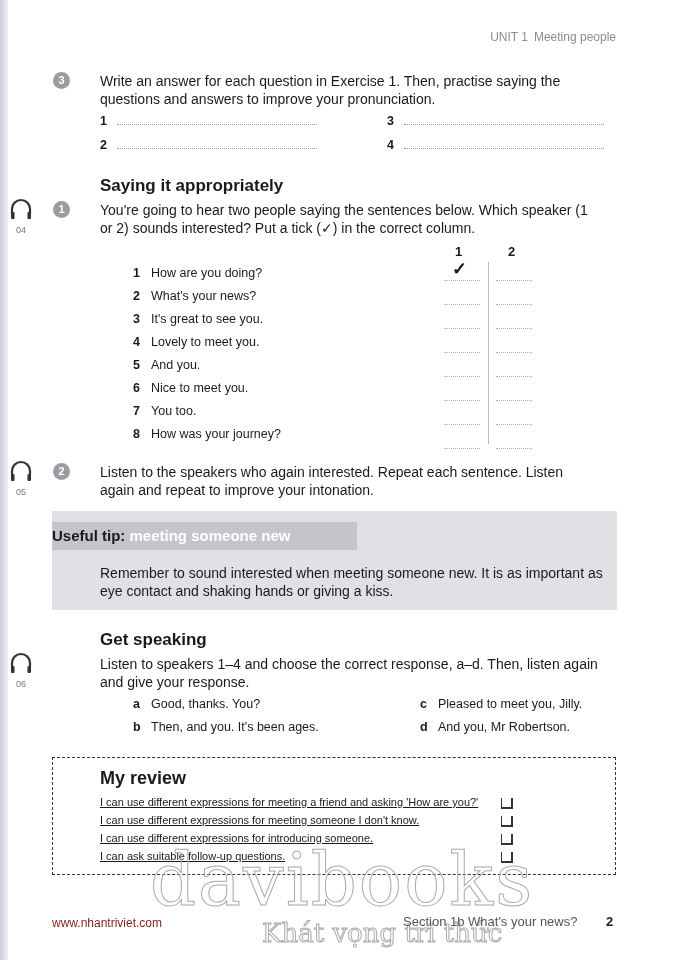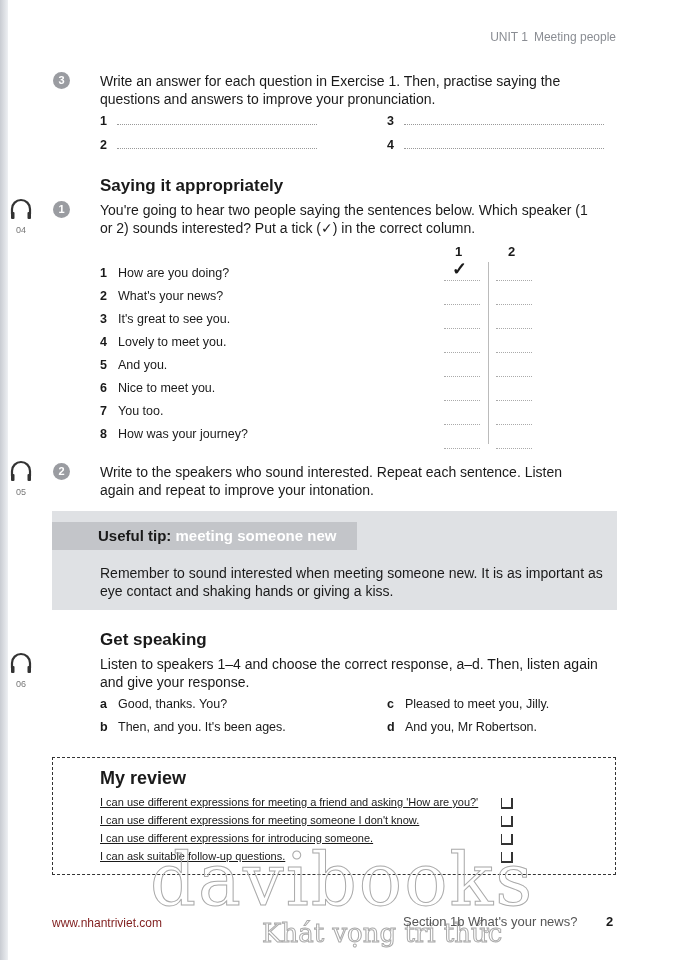--- a/index.html
+++ b/index.html
@@ -8,25 +8,25 @@
   .abs{position:absolute;}
   .unit{right:84px;top:30px;font-size:12px;color:#8a8d93;}
   .unit span{margin-left:6px;}
   .circ{width:17px;height:17px;border-radius:50%;background:#9a9ca1;color:#fff;font-size:11px;font-weight:bold;text-align:center;line-height:17px;}
   .p{font-size:14px;line-height:18px;width:500px;}
   .lines{font-size:12.5px;font-weight:bold;}
   .dots{display:inline-block;width:200px;border-bottom:1px dotted #999;margin-left:10px;height:10px;}
   h2{margin:0;font-size:17px;font-weight:bold;}
   .hp{width:26px;text-align:center;}
   .hp .num{font-size:9px;color:#777;display:block;margin-top:1px;}
-  .row{font-size:12.5px;height:23px;}
+  .row{font-size:12.5px;height:23px;margin-left:33px;}
   .row b{display:inline-block;width:18px;}
   .col{width:36px;border-bottom:1px dotted #aaa;height:10px;}
   .tip{left:52px;top:511px;width:565px;height:99px;background:#dfe1e4;}
-  .tiphead{left:52px;top:522px;width:305px;height:28px;background:#c3c5c9;font-size:15px;font-weight:bold;line-height:28px;padding-left:46px;box-sizing:border-box;}
+  .tiphead{left:52px;top:522px;width:305px;height:28px;background:#c3c5c9;font-size:15px;font-weight:bold;line-height:28px;box-sizing:border-box;}
   .tiphead .w{color:#fff;}
   .review{left:52px;top:757px;width:564px;height:118px;border:1px dashed #333;box-sizing:border-box;}
   .rv{font-size:11px;height:18px;text-decoration:underline;}
   .cb{width:9px;height:9px;border:1px solid #333;border-width:0 2px 2px 1px;}
   .wm{font-family:"DejaVu Serif",serif;color:transparent;-webkit-text-stroke:1px #aaa;}
 </style>
 </head>
 <body>
 
 <div class="spine"></div>
@@ -88,21 +88,21 @@
 
 <div class="abs hp" style="left:8px;top:460px">
   <svg width="24" height="22" viewBox="0 0 24 22">
       <path d="M3 16 V11 A9 9 0 0 1 21 11 V16" fill="none" stroke="#333" stroke-width="2.2"></path>
       <rect x="2" y="14" width="3.5" height="7" rx="1" fill="#333"></rect>
       <rect x="18.5" y="14" width="3.5" height="7" rx="1" fill="#333"></rect>
     </svg>
   <span class="num">05</span>
 </div>
 <div class="abs circ" style="left:53px;top:463px">2</div>
-<div class="abs p" style="left:100px;top:463px">Write to the speakers who sound interested. Repeat each sentence. Listen again and repeat to improve your intonation.</div>
+<div class="abs p" style="left:100px;top:463px">Listen to the speakers who again interested. Repeat each sentence. Listen again and repeat to improve your intonation.</div>
 
 <div class="abs tip"></div>
 <div class="abs tiphead"><span>Useful tip:</span> <span class="w">meeting someone new</span></div>
 <div class="abs p" style="left:100px;top:564px;width:510px">Remember to sound interested when meeting someone new. It is as important as eye contact and shaking hands or giving a kiss.</div>
 
 <h2 class="abs" style="left:100px;top:630px">Get speaking</h2>
 <div class="abs hp" style="left:8px;top:652px">
   <svg width="24" height="22" viewBox="0 0 24 22">
       <path d="M3 16 V11 A9 9 0 0 1 21 11 V16" fill="none" stroke="#333" stroke-width="2.2"></path>
       <rect x="2" y="14" width="3.5" height="7" rx="1" fill="#333"></rect>

